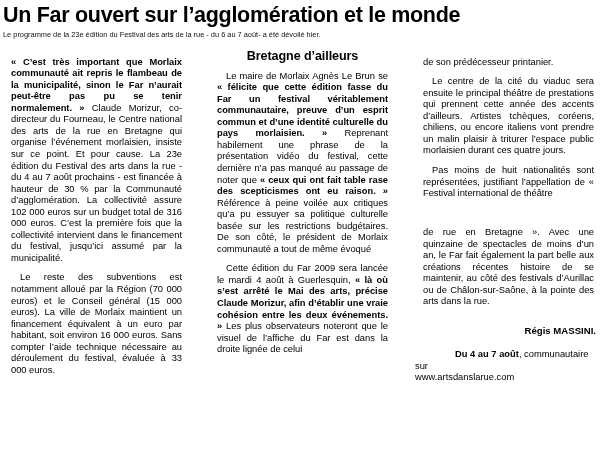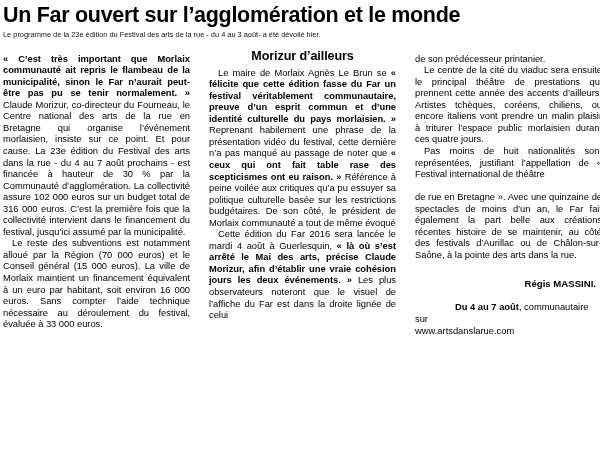--- a/index.html
+++ b/index.html
@@ -55,21 +55,21 @@
     font-weight: bold;
     line-height: 14px;
     text-align: center;
     margin: 0 0 5px 0;
     letter-spacing: -0.1px;
   }
   .col-head.blank {
     visibility: hidden;
   }
   p {
-    margin: 0;
+    margin: 8px;
     font-size: 9.35px;
     line-height: 11.55px;
     text-align: justify;
     text-justify: inter-word;
     letter-spacing: -0.02px;
     hyphens: none;
   }
   p.indent { text-indent: 9px; }
   p.noindent { text-indent: 0; }
   b, .bold { font-weight: bold; }
@@ -91,40 +91,40 @@
   .url { display: block; }
 </style>
 </head>
 <body>
 
 <div class="page">
 
   <h1 class="headline">Un Far ouvert sur l’agglomération et le monde</h1>
 
   <div class="standfirst">
-    <div>Le programme de la 23e édition du Festival des arts de la rue - du 4 au 3 août- a été dévoilé hier.</div>
+    <div>Le programme de la 23e édition du Festival des arts de la rue - du 6 au 7 août- a été dévoilé hier.</div>
   </div>
 
   <div class="columns">
 
     <div class="col">
       <div class="col-head blank"></div>
 
       <p class="noindent"><b>« C’est très important que Morlaix communauté ait repris le flambeau de la municipalité, sinon le Far n’aurait peut-être pas pu se tenir normalement. »</b><span> Claude Morizur, co-directeur du Fourneau, le Centre national des arts de la rue en Bretagne qui organise l’événement morlaisien, insiste sur ce point. Et pour cause. La 23e édition du Festival des arts dans la rue - du 4 au 7 août prochains - est financée à hauteur de 30 % par la Communauté d’agglomération. La collectivité assure 102 000 euros sur un budget total de 316 000 euros. C’est la première fois que la collectivité intervient dans le financement du festival, jusqu’ici assumé par la municipalité.</span></p>
 
       <p class="indent">Le reste des subventions est notamment alloué par la Région (70 000 euros) et le Conseil général (15 000 euros). La ville de Morlaix maintient un financement équivalent à un euro par habitant, soit environ 16 000 euros. Sans compter l’aide technique nécessaire au déroulement du festival, évaluée à 33 000 euros.</p>
     </div>
 
     <div class="col">
-      <div class="col-head">Morizur d’ailleurs</div>
+      <div class="col-head">Bretagne d’ailleurs</div>
 
       <p class="indent"><span>Le maire de Morlaix Agnès Le Brun se </span><b>« félicite que cette édition fasse du Far un festival véritablement communautaire, preuve d’un esprit commun et d’une identité culturelle du pays morlaisien. »</b><span> Reprenant habilement une phrase de la présentation vidéo du festival, cette dernière n’a pas manqué au passage de noter que </span><b>« ceux qui ont fait table rase des scepticismes ont eu raison. »</b><span> Référence à peine voilée aux critiques qu’a pu essuyer sa politique culturelle basée sur les restrictions budgétaires. De son côté, le président de Morlaix communauté a tout de même évoqué</span></p>
 
 
-      <p class="indent"><span>Cette édition du Far 2016 sera lancée le mardi 4 août à Guerlesquin, </span><b>« là où s’est arrêté le Mai des arts, précise Claude Morizur, afin d’établir une vraie cohésion jours les deux événements. »</b><span> Les plus observateurs noteront que le visuel de l’affiche du Far est dans la droite lignée de celui</span></p>
+      <p class="indent"><span>Cette édition du Far 2009 sera lancée le mardi 4 août à Guerlesquin, </span><b>« là où s’est arrêté le Mai des arts, précise Claude Morizur, afin d’établir une vraie cohésion entre les deux événements. »</b><span> Les plus observateurs noteront que le visuel de l’affiche du Far est dans la droite lignée de celui</span></p>
     </div>
 
     <div class="col">
       <div class="col-head blank"></div>
 
       <p class="noindent">de son prédécesseur printanier.</p>
       <p class="indent">Le centre de la cité du viaduc sera ensuite le principal théâtre de prestations qui prennent cette année des accents d’ailleurs. Artistes tchèques, coréens, chiliens, ou encore italiens vont prendre un malin plaisir à triturer l’espace public morlaisien durant ces quatre jours.</p>
       <p class="indent">Pas moins de huit nationalités sont représentées, justifiant l’appellation de « Festival international de théâtre</p>
       <div class="gap"></div>
       <p class="noindent">de rue en Bretagne ». Avec une quinzaine de spectacles de moins d’un an, le Far fait également la part belle aux créations récentes histoire de se maintenir, au côté des festivals d’Aurillac ou de Châlon-sur-Saône, à la pointe des arts dans la rue.</p>

